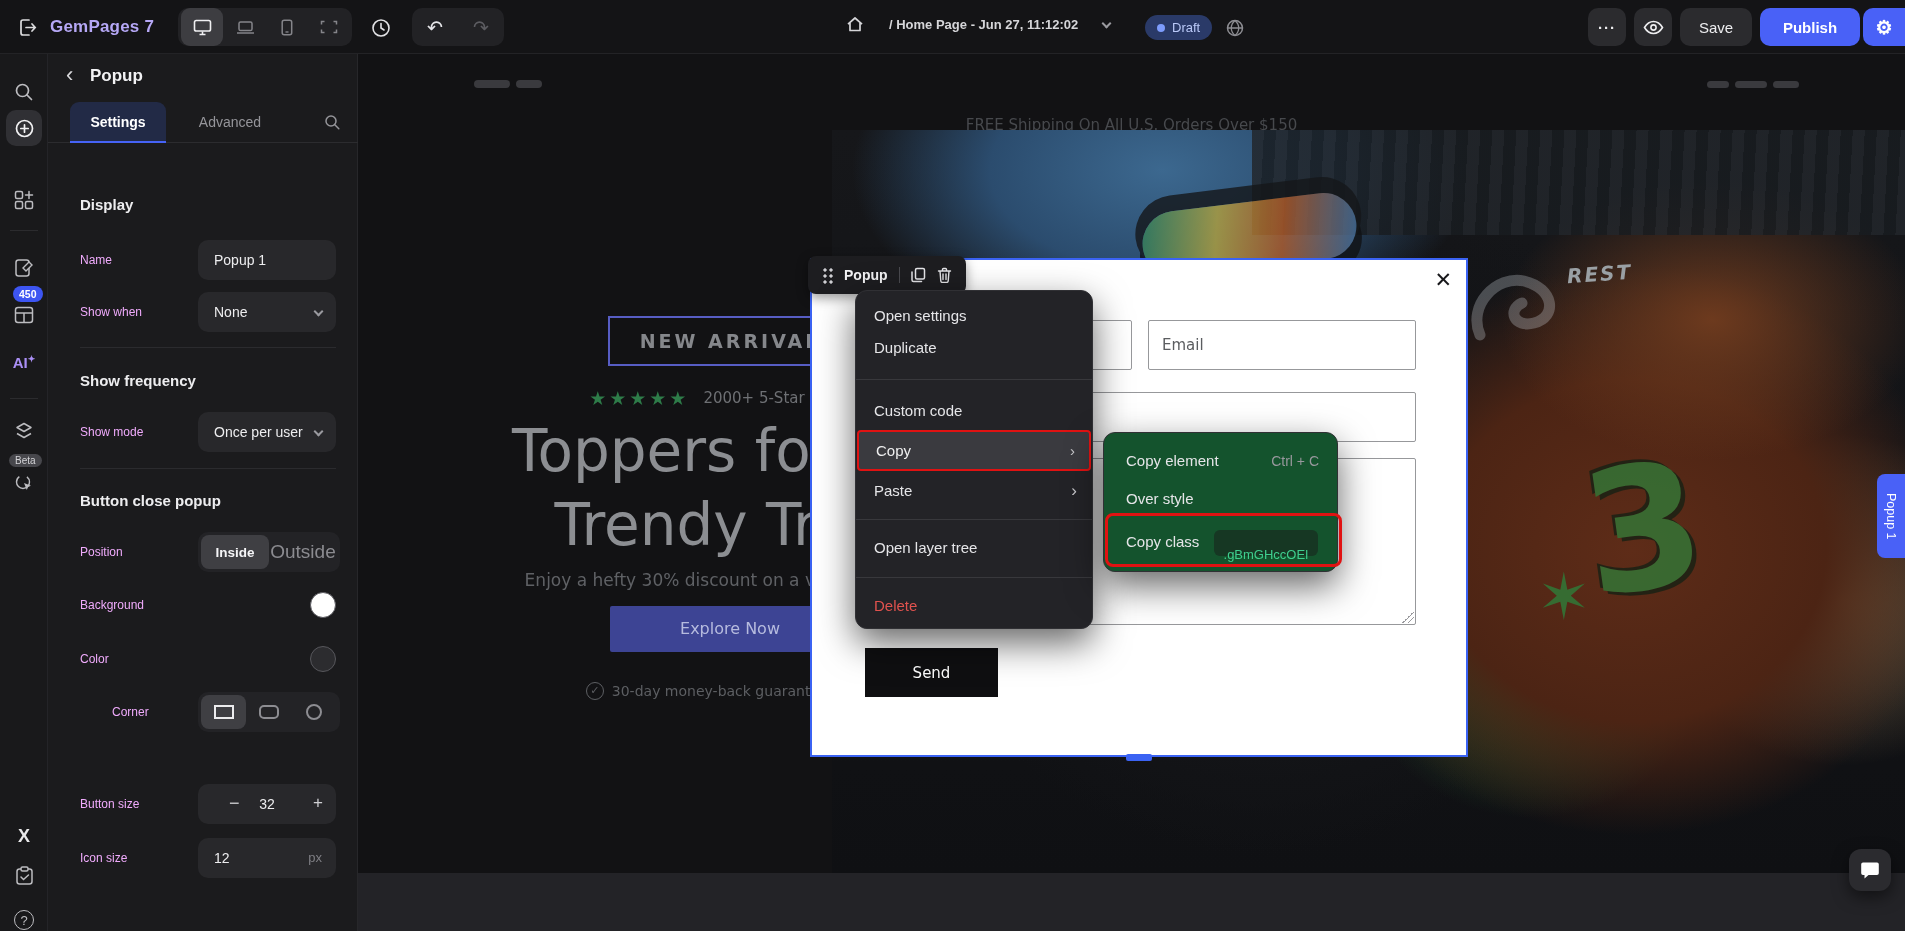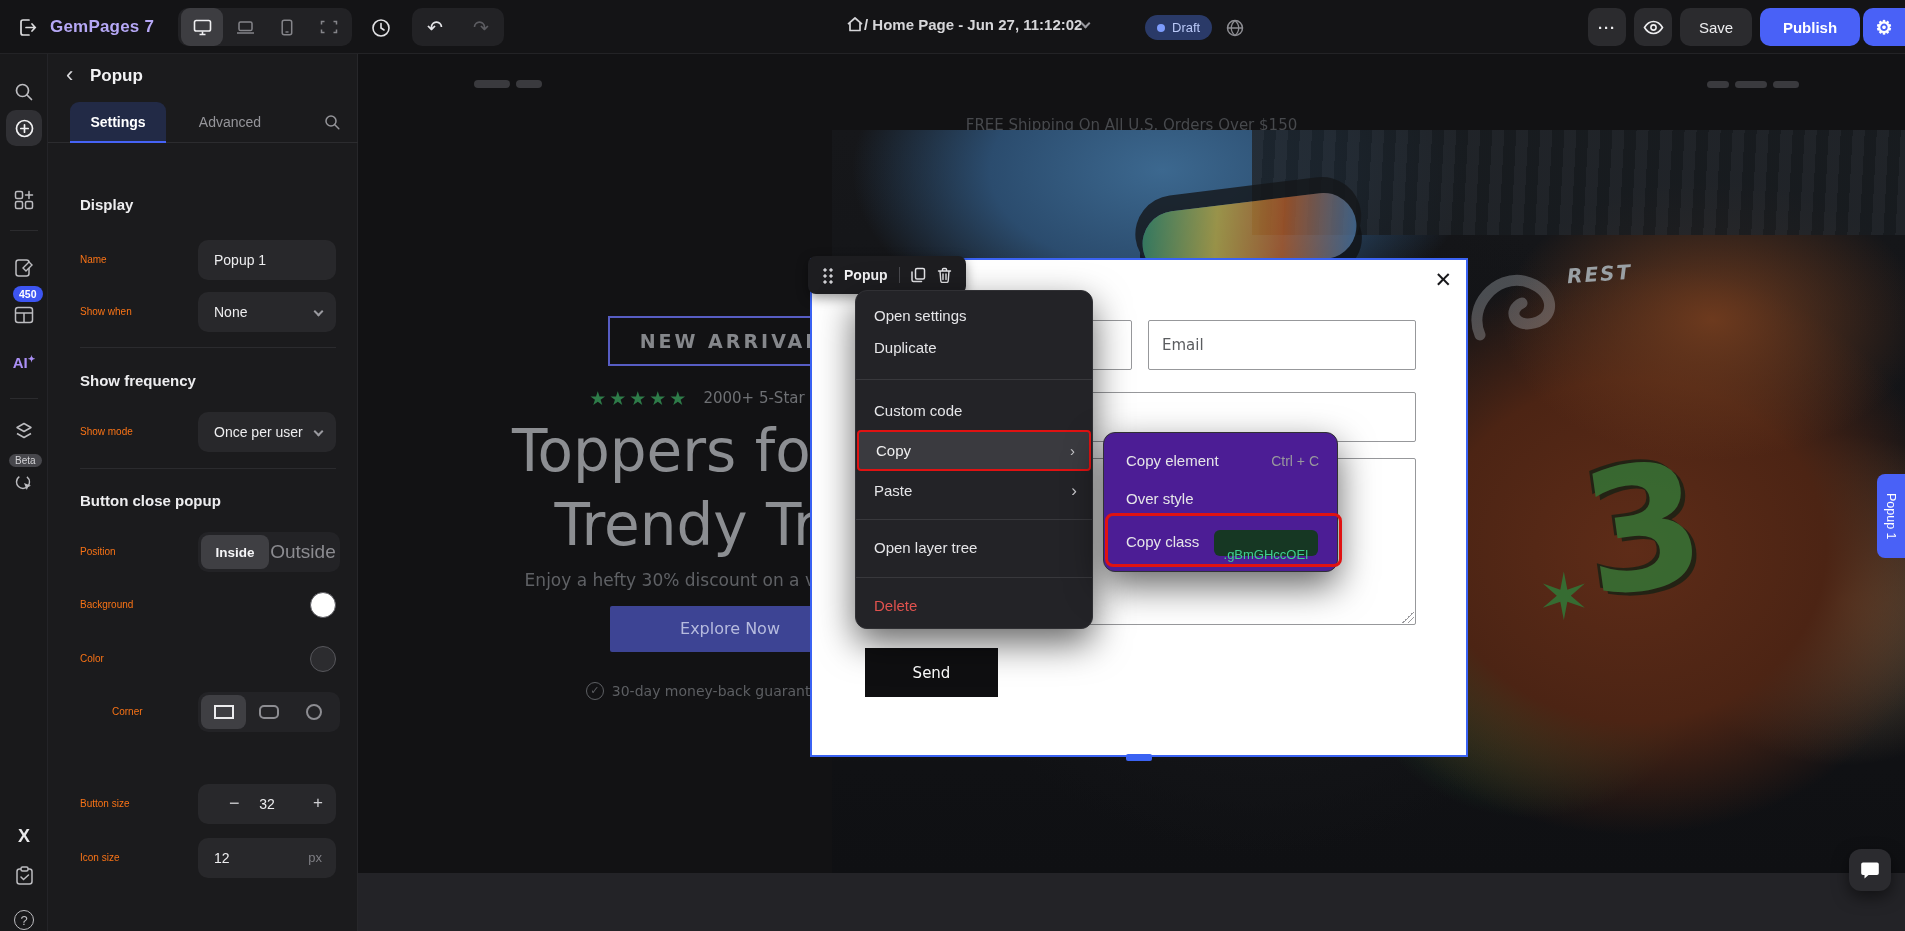--- a/index.html
+++ b/index.html
@@ -8,21 +8,21 @@
   #stage { position:relative; width:1905px; height:931px; overflow:hidden; background:#141416; }
 
   
   #topbar { position:absolute; left:0; top:0; width:1905px; height:54px; background:#141416; border-bottom:1px solid #232326; z-index:60; }
   .tb-abs { position:absolute; }
   .brand { color:#b6a8f6; font-size:17px; font-weight:bold; letter-spacing:.2px; }
   .icon-btn { display:flex; align-items:center; justify-content:center; border-radius:10px; color:#dcdcde; }
   .grp { background:#222225; border-radius:10px; display:flex; align-items:center; }
   .dev-cell { width:42px; height:38px; display:flex; align-items:center; justify-content:center; color:#85858a; }
   .dev-cell.active { background:#3d3d41; border-radius:9px; color:#f0f0f2; margin:0 1px; }
-  .crumb { display:flex; align-items:center; gap:0; color:#d6d6d9; font-size:15px; font-weight:600; }
+  .crumb { display:flex; align-items:center; gap:25px; color:#d6d6d9; font-size:13px; font-weight:600; }
   .badge-draft { display:flex; align-items:center; gap:7px; height:25px; padding:0 12px; border-radius:13px; background:#2a3a68; color:#bac9f8; font-size:13px; }
   .badge-draft .dot { width:8px; height:8px; border-radius:50%; background:#7d9cfc; }
   .dark-btn { background:#2b2b2e; border-radius:10px; color:#ededef; display:flex; align-items:center; justify-content:center; font-size:15px; }
   .blue-btn { background:#4961f7; border-radius:10px; color:#ffffff; display:flex; align-items:center; justify-content:center; font-size:15px; font-weight:600; }
   .caret { width:7px; height:7px; border-right:2px solid #9a9a9f; border-bottom:2px solid #9a9a9f; transform:rotate(45deg); display:inline-block; }
 
   
   #rail { position:absolute; left:0; top:54px; width:48px; height:877px; background:#19191b; border-right:1px solid #242428; z-index:55; }
   .rail-ic { position:absolute; left:0; width:48px; display:flex; justify-content:center; color:#bcbcc0; }
   .rail-div { position:absolute; left:10px; width:28px; height:1px; background:#2b2b2e; }
@@ -36,21 +36,21 @@
   
   #panel { position:absolute; left:48px; top:54px; width:310px; height:877px; background:#1b1b1d; border-right:1px solid #27272a; z-index:55; }
   .p-abs { position:absolute; }
   .p-title { color:#f2f2f4; font-size:17px; font-weight:bold; }
   .back-ch { color:#d8d8db; font-size:22px; line-height:20px; }
   .tab-active { width:96px; height:40px; background:#222a46; border-radius:9px 9px 0 0; color:#ffffff; font-size:14px; font-weight:600; display:flex; align-items:center; justify-content:center; }
   .tab-idle { width:96px; height:40px; color:#95959a; font-size:14px; display:flex; align-items:center; justify-content:center; }
   .tab-line { position:absolute; left:0; top:88px; width:310px; height:1px; background:#2c2c2f; }
   .tab-underline { position:absolute; left:22px; top:87px; width:96px; height:2px; background:#4663f6; }
   .sec-h { color:#ededef; font-size:15px; font-weight:bold; }
-  .row-label { color:#f97316; font-size:10px; line-height:40px; }
+  .row-label { color:#f0abfc; font-size:12px; line-height:40px; }
   .ctl { position:absolute; left:150px; width:138px; height:40px; background:#28282b; border-radius:10px; color:#ededef; font-size:14px; }
   .ctl .val { position:absolute; left:16px; line-height:40px; }
   .ctl .caret { position:absolute; right:14px; top:16px; }
   .p-div { position:absolute; left:32px; width:256px; height:1px; background:#2b2b2e; }
   .seg { position:absolute; left:150px; width:142px; height:40px; background:#232326; border-radius:10px; display:flex; align-items:center; padding:3px; }
   .seg-on { flex:1; height:34px; background:#3f3f43; border-radius:8px; color:#f5f5f7; font-size:13.5px; font-weight:600; display:flex; align-items:center; justify-content:center; }
   .seg-off { flex:1; color:#8b8b90; font-size:19px; display:flex; align-items:center; justify-content:center; }
   .swatch { position:absolute; left:262px; width:26px; height:26px; border-radius:50%; }
   .corner-ic-sq { width:20px; height:14px; border:2px solid #ececee; }
   .corner-ic-rd { width:20px; height:14px; border:2px solid #8d8d92; border-radius:5px; }
@@ -104,21 +104,21 @@
   #el-badge .vdiv { width:1px; height:16px; background:#4a4a4f; }
   .dots6 { width:11px; height:17px; background-image:radial-gradient(circle, #cfcfd3 1.5px, transparent 1.7px); background-size:6px 6px; }
 
   
   #ctx { position:absolute; left:855px; top:290px; width:238px; height:339px; background:#232327; border:1px solid #303034; border-radius:12px; box-shadow:0 14px 36px rgba(0,0,0,.6); z-index:30; }
   .mi { position:absolute; left:0; width:100%; height:36px; line-height:36px; padding-left:18px; color:#e5e5e8; font-size:15px; }
   .mi .chev { position:absolute; right:15px; top:0; color:#c6c6ca; font-size:17px; }
   .m-div { position:absolute; left:0; width:100%; height:1px; background:#38383c; }
   .mi-copy { position:absolute; left:1px; right:1px; top:139px; height:41px; line-height:38px; padding-left:17px; background:#3a3a3f; border:2px solid #e01212; border-radius:4px; color:#eeeeef; font-size:15px; }
   .mi-del { color:#e0524e; }
-  #sub { position:absolute; left:1103px; top:432px; width:235px; height:140px; background:#4c1d95; border:1px solid #303034; border-radius:12px; box-shadow:0 14px 36px rgba(0,0,0,.6); z-index:35; }
+  #sub { position:absolute; left:1103px; top:432px; width:235px; height:140px; background:#14532d; border:1px solid #303034; border-radius:12px; box-shadow:0 14px 36px rgba(0,0,0,.6); z-index:35; }
   .smi { position:absolute; left:0; width:100%; height:32px; line-height:32px; padding-left:22px; color:#e5e5e8; font-size:15px; }
   .shortcut { position:absolute; right:18px; color:#98989d; font-size:14px; }
   .class-pill { display:inline-block; margin-left:10px; background:#163723; color:#3ecf8e; border-radius:6px; padding:12px 10px; height:26px; line-height:26px; font-size:13px; vertical-align:middle; }
   #redbox { position:absolute; left:1105px; top:513px; width:237px; height:54px; border:3px solid #e01212; border-radius:8px; z-index:40; pointer-events:none; }
 
   
   #side-tab { position:absolute; left:1877px; top:474px; width:28px; height:84px; background:#4961f7; color:#fff; border-radius:8px 0 0 8px; writing-mode:vertical-rl; display:flex; align-items:center; justify-content:center; font-size:12.5px; z-index:50; }
   #chat { position:absolute; left:1849px; top:849px; width:42px; height:42px; background:#2b2b2f; border-radius:12px; display:flex; align-items:center; justify-content:center; z-index:50; box-shadow:0 6px 16px rgba(0,0,0,.5); }
   svg { display:block; }
 </style>

